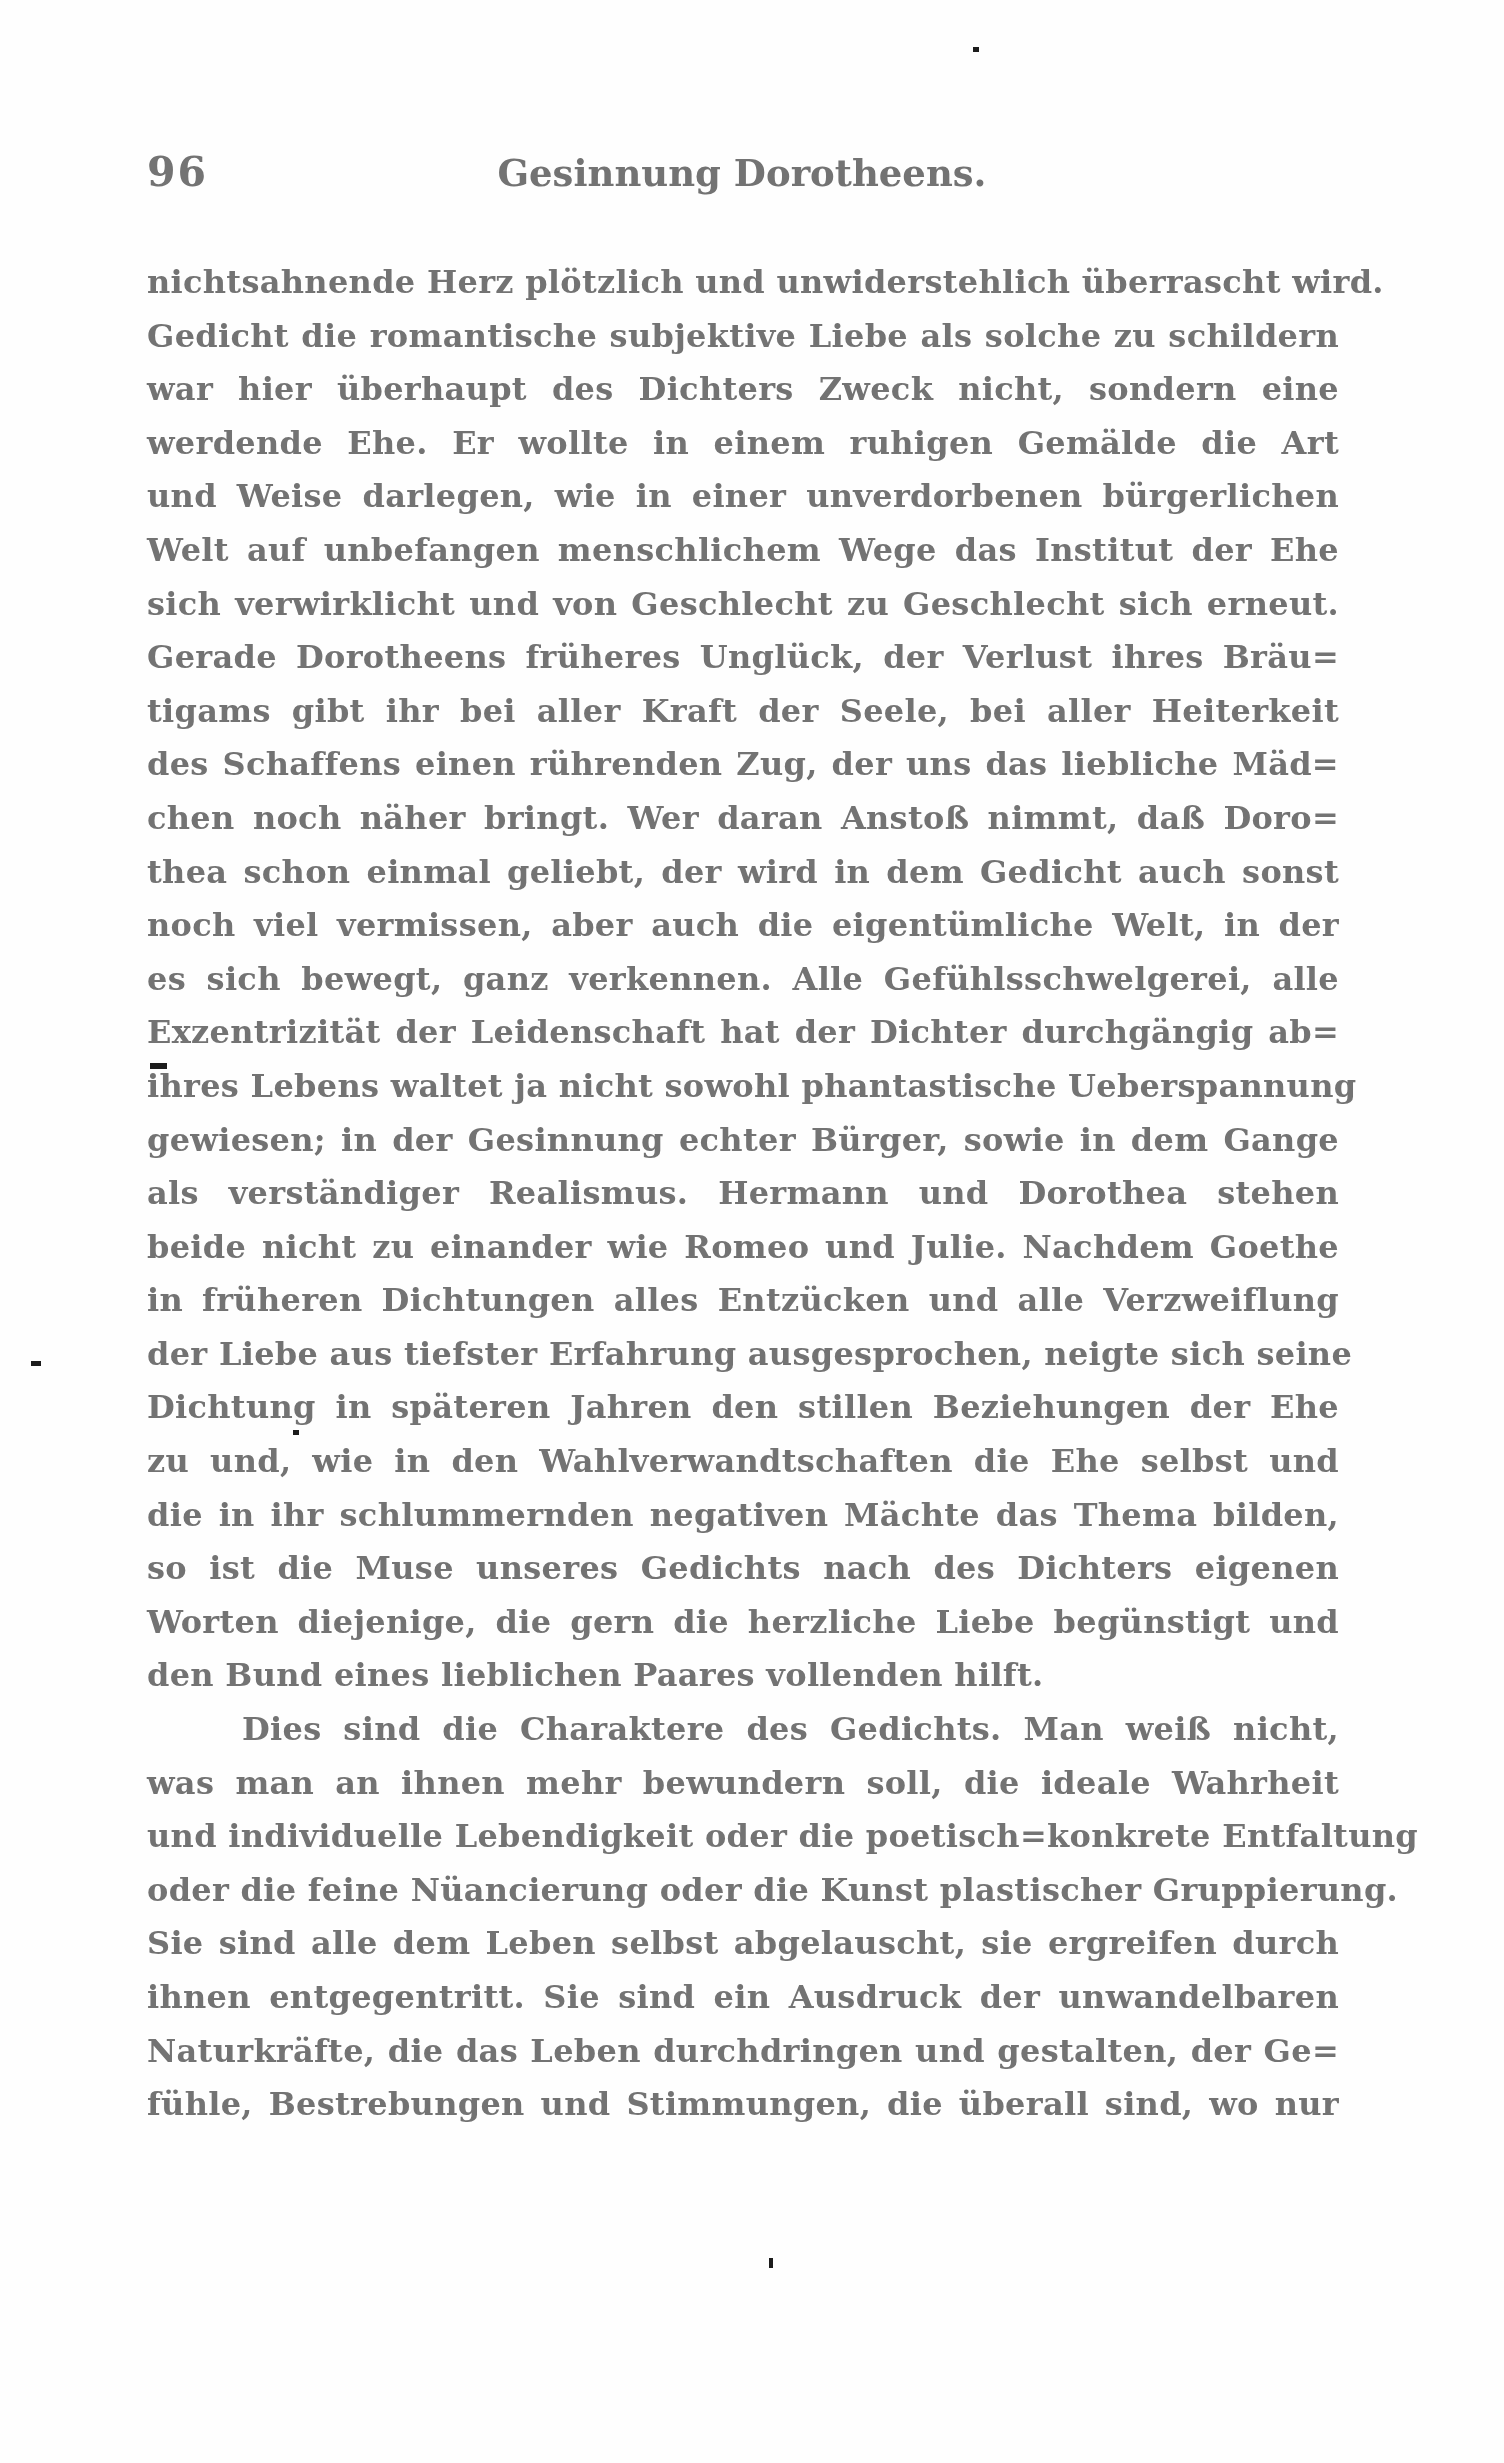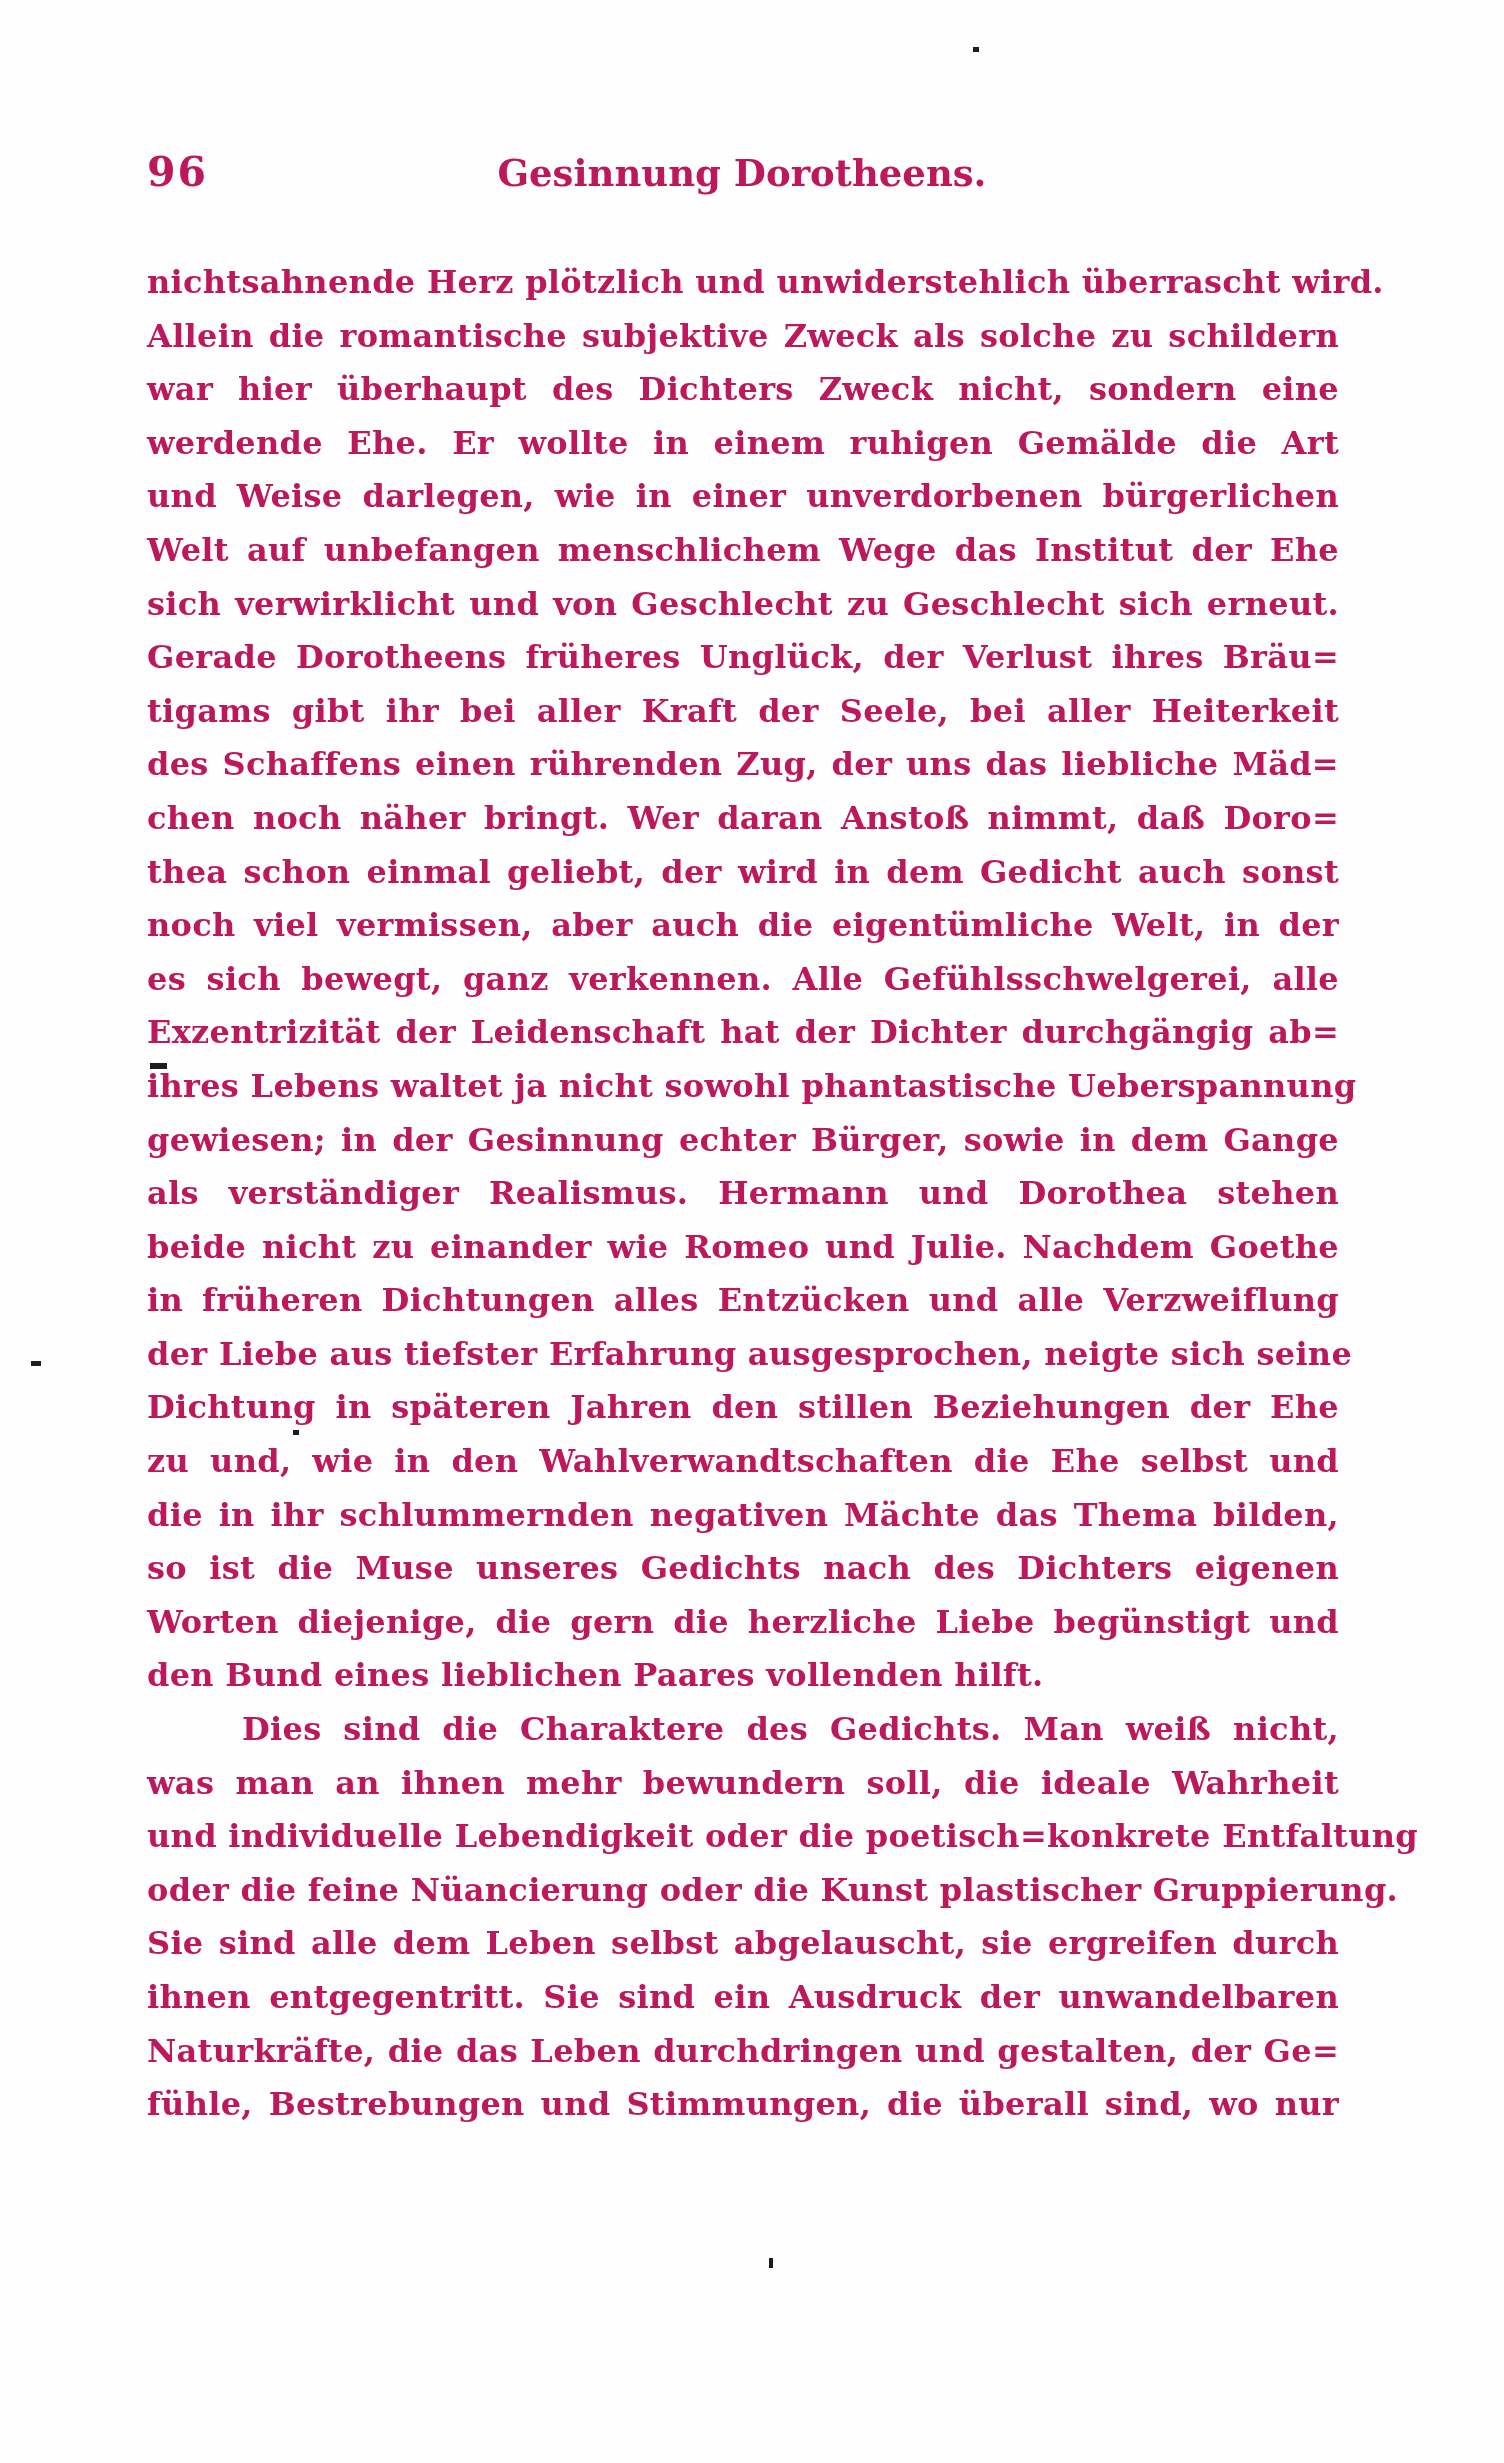--- a/index.html
+++ b/index.html
@@ -7,21 +7,21 @@
     padding: 0;
     background: #ffffff;
   }
   .page {
     position: relative;
     width: 1504px;
     height: 2463px;
     background: #fefefe;
     overflow: hidden;
     font-family: "DejaVu Serif", serif;
-    color: #be185d;
+    color: #737373;
   }
   .page-number {
     position: absolute;
     left: 147px;
     top: 148px;
     font-size: 41px;
     font-weight: bold;
     letter-spacing: 2px;
   }
   .running-title {
@@ -71,21 +71,21 @@
 </head>
 <body>
 
 <div class="page">
 
   <div class="page-number">96</div>
   <div class="running-title">Gesinnung Dorotheens.</div>
 
   <div class="body-text">
     <div class="line">nichtsahnende Herz plötzlich und unwiderstehlich überrascht wird.</div>
-    <div class="line">Allein die romantische subjektive Zweck als solche zu schildern</div>
+    <div class="line">Gedicht die romantische subjektive Liebe als solche zu schildern</div>
     <div class="line">war hier überhaupt des Dichters Zweck nicht, sondern eine</div>
     <div class="line">werdende Ehe. Er wollte in einem ruhigen Gemälde die Art</div>
     <div class="line">und Weise darlegen, wie in einer unverdorbenen bürgerlichen</div>
     <div class="line">Welt auf unbefangen menschlichem Wege das Institut der Ehe</div>
     <div class="line">sich verwirklicht und von Geschlecht zu Geschlecht sich erneut.</div>
     <div class="line">Gerade Dorotheens früheres Unglück, der Verlust ihres Bräu=</div>
     <div class="line">tigams gibt ihr bei aller Kraft der Seele, bei aller Heiterkeit</div>
     <div class="line">des Schaffens einen rührenden Zug, der uns das liebliche Mäd=</div>
     <div class="line">chen noch näher bringt. Wer daran Anstoß nimmt, daß Doro=</div>
     <div class="line">thea schon einmal geliebt, der wird in dem Gedicht auch sonst</div>

